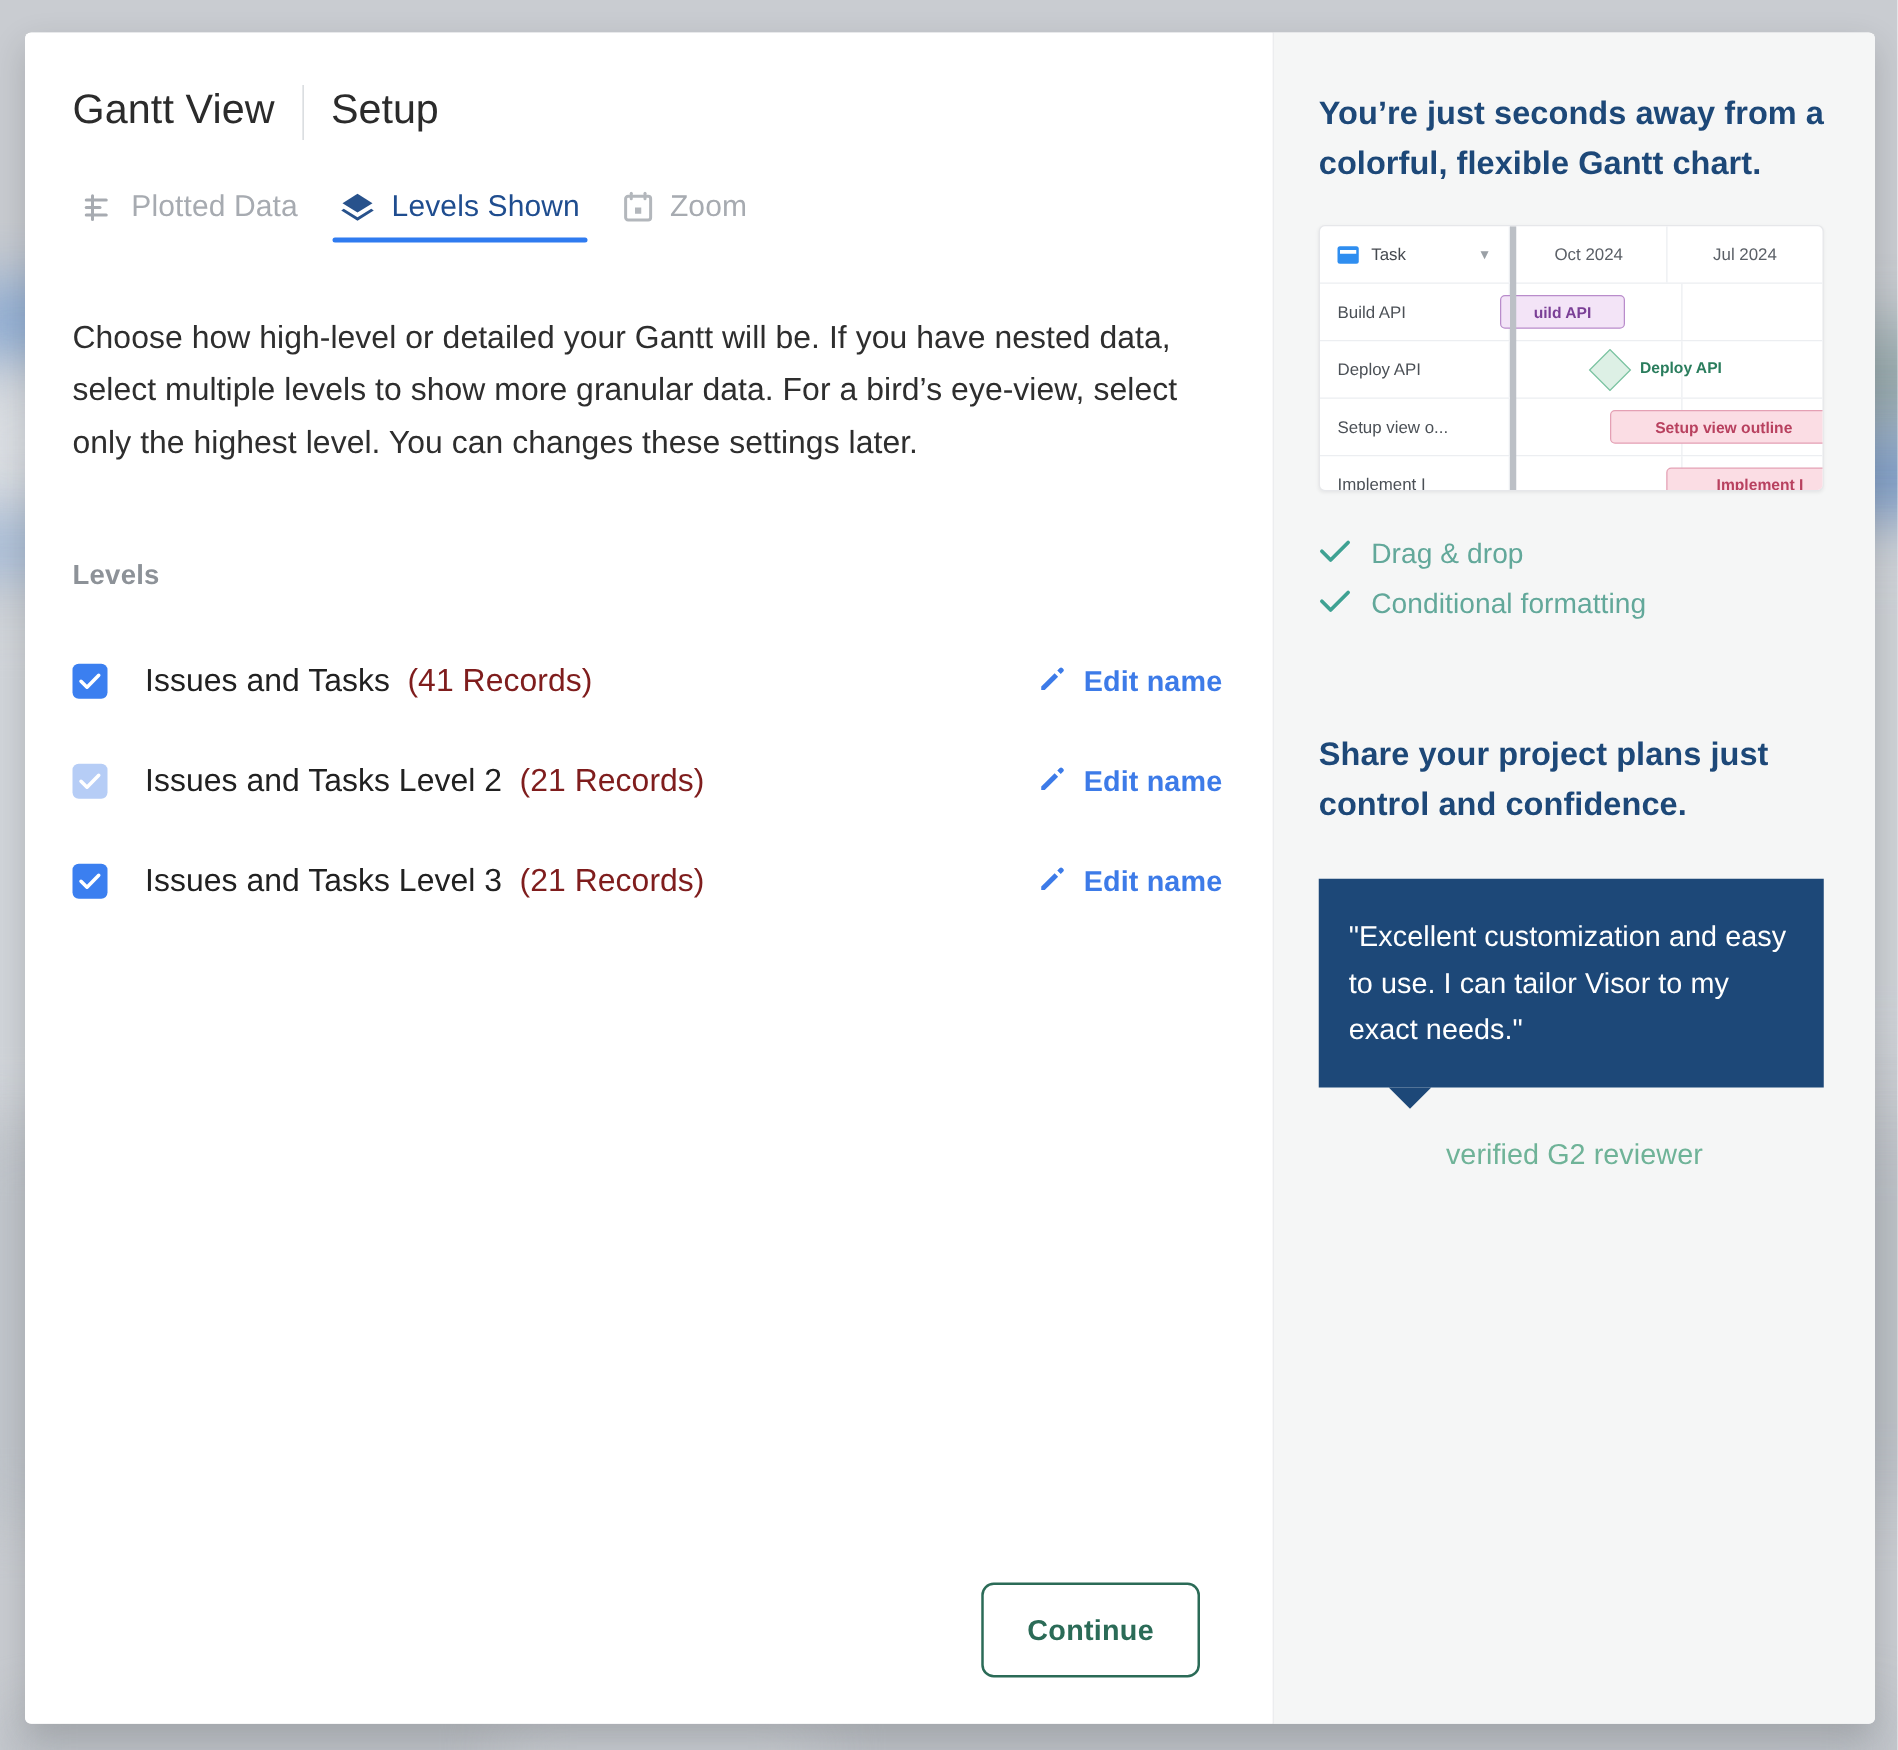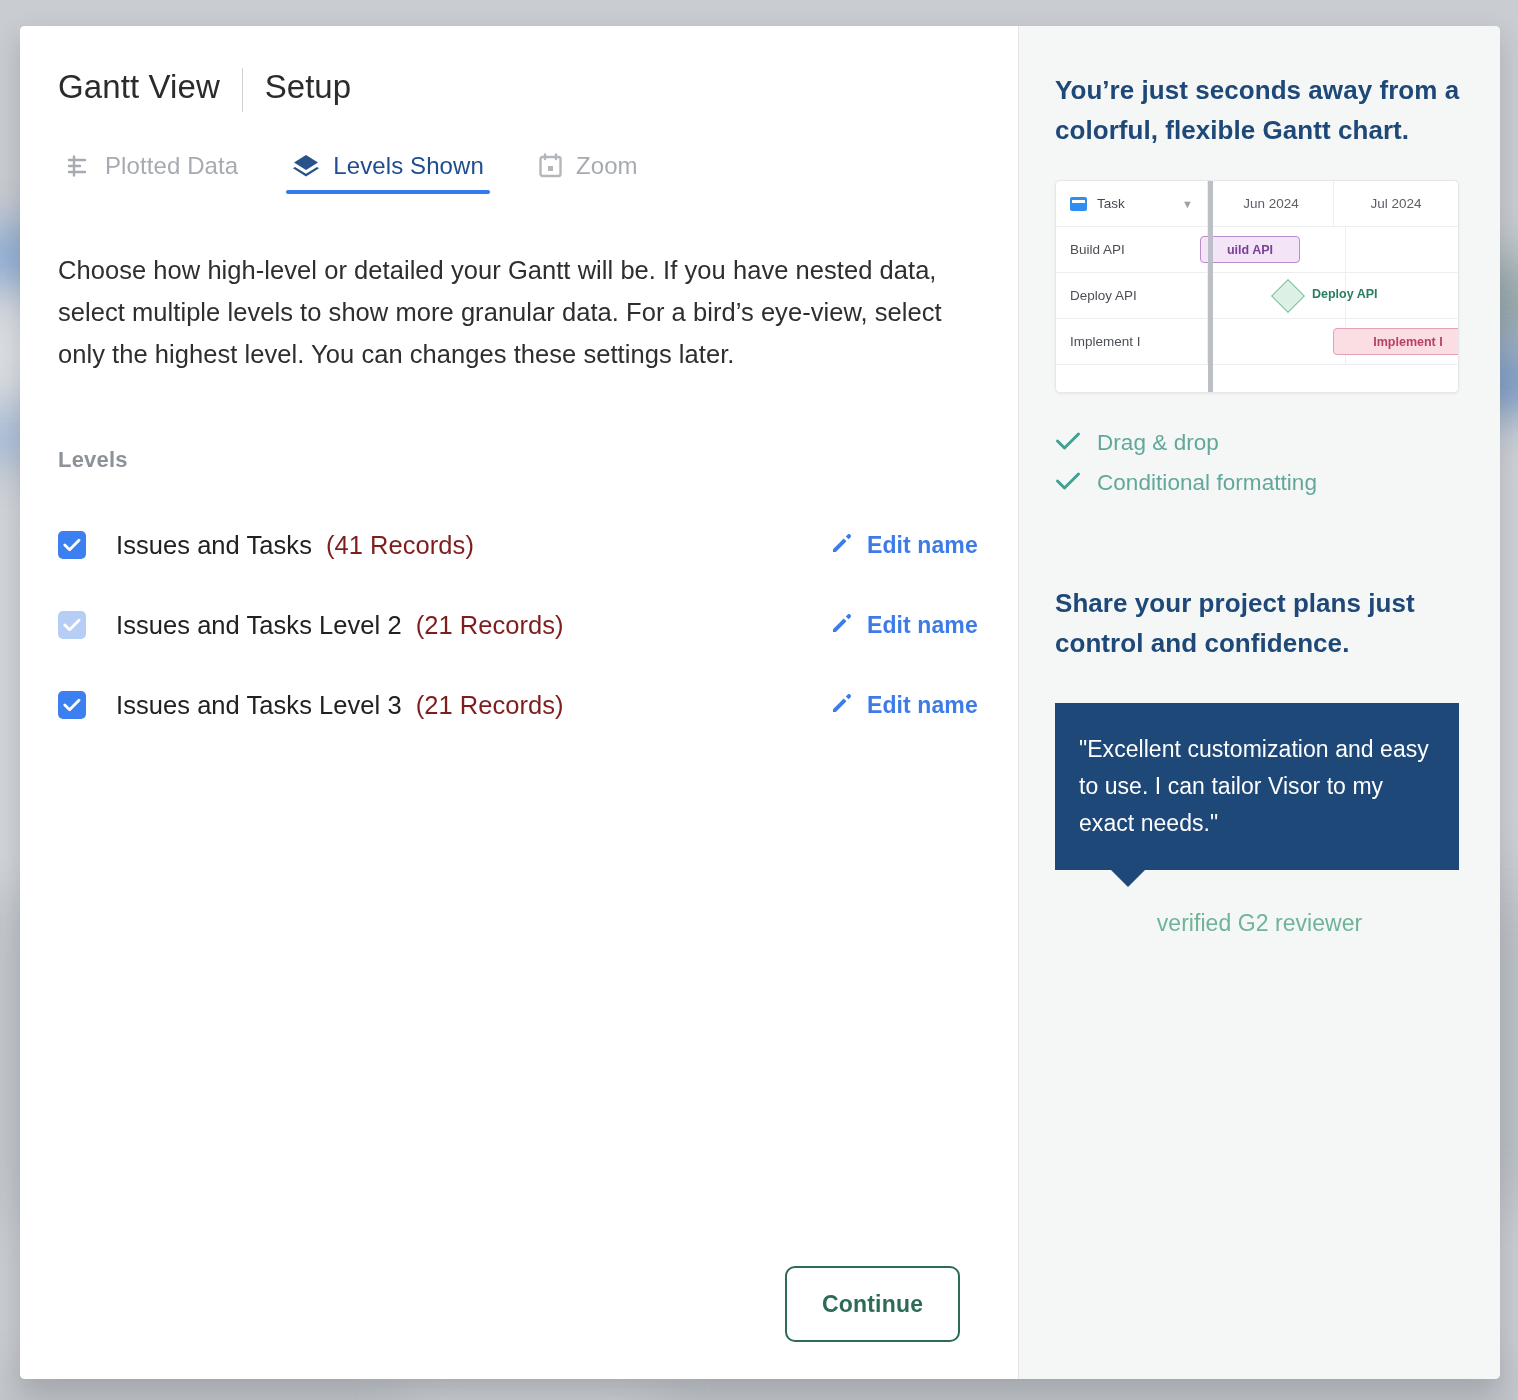--- a/index.html
+++ b/index.html
@@ -79,21 +79,21 @@
   .title-sub {
     font-size: 33px;
     color: #2b2b2b;
     font-weight: 400;
   }
 
   
   .tabs {
     display: flex;
     align-items: flex-start;
-    gap: 42px;
+    gap: 22px;
     margin-left: 2px;
     margin-top: 24px;
   }
   .tab {
     display: flex;
     align-items: center;
     gap: 13px;
     padding: 0 6px 14px 6px;
     cursor: pointer;
     position: relative;
@@ -515,21 +515,21 @@
 
     <div id="gantt-preview">
 
       <div class="g-row g-head">
         <div class="g-left">
           <span class="g-task-icon"></span>
           <span>Task</span>
           <span class="g-caret">▼</span>
         </div>
         <div class="g-months">
-          <div class="g-month">Jun 2024</div>
+          <div class="g-month">Oct 2024</div>
           <div class="g-month">Jul 2024</div>
         </div>
       </div>
 
       <div class="g-row">
         <div class="g-left">Build API</div>
         <div class="g-track">
           <div class="g-grid" style="left:137px;"></div>
           <div class="bar bar-purple" style="left:-8px; width:100px;">uild API</div>
         </div>
@@ -537,20 +537,27 @@
 
       <div class="g-row">
         <div class="g-left">Deploy API</div>
         <div class="g-track">
           <div class="g-grid" style="left:137px;"></div>
           <div class="milestone" style="left:68px;"></div>
           <div class="ms-label" style="left:104px;">Deploy API</div>
         </div>
       </div>
 
+      <div class="g-row">
+        <div class="g-left">Setup view o...</div>
+        <div class="g-track">
+          <div class="g-grid" style="left:137px;"></div>
+          <div class="bar bar-pink" style="left:80px; width:182px;">Setup view outline</div>
+        </div>
+      </div>
 
       <div class="g-row">
         <div class="g-left">Implement I</div>
         <div class="g-track">
           <div class="g-grid" style="left:137px;"></div>
           <div class="bar bar-pink" style="left:125px; width:150px;">Implement I</div>
         </div>
       </div>
 
       <div class="g-scroll"></div>

